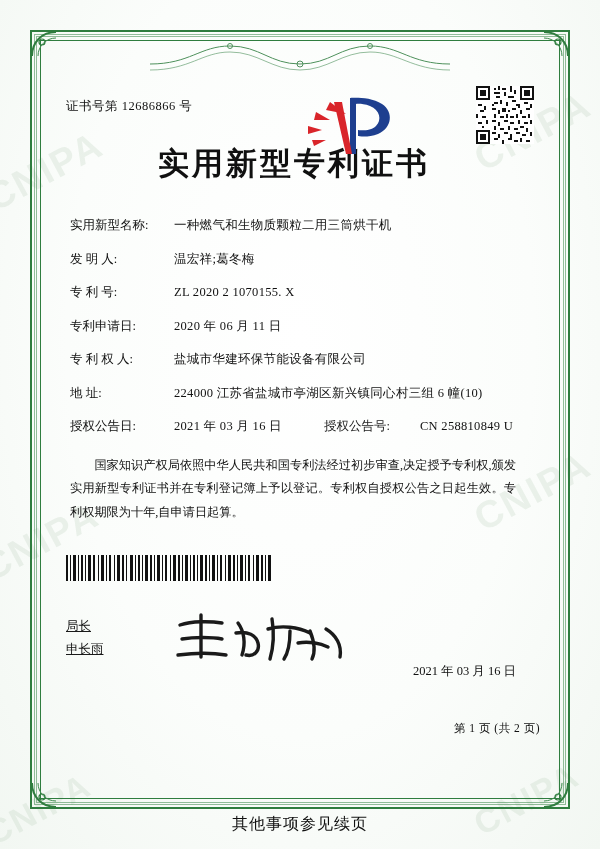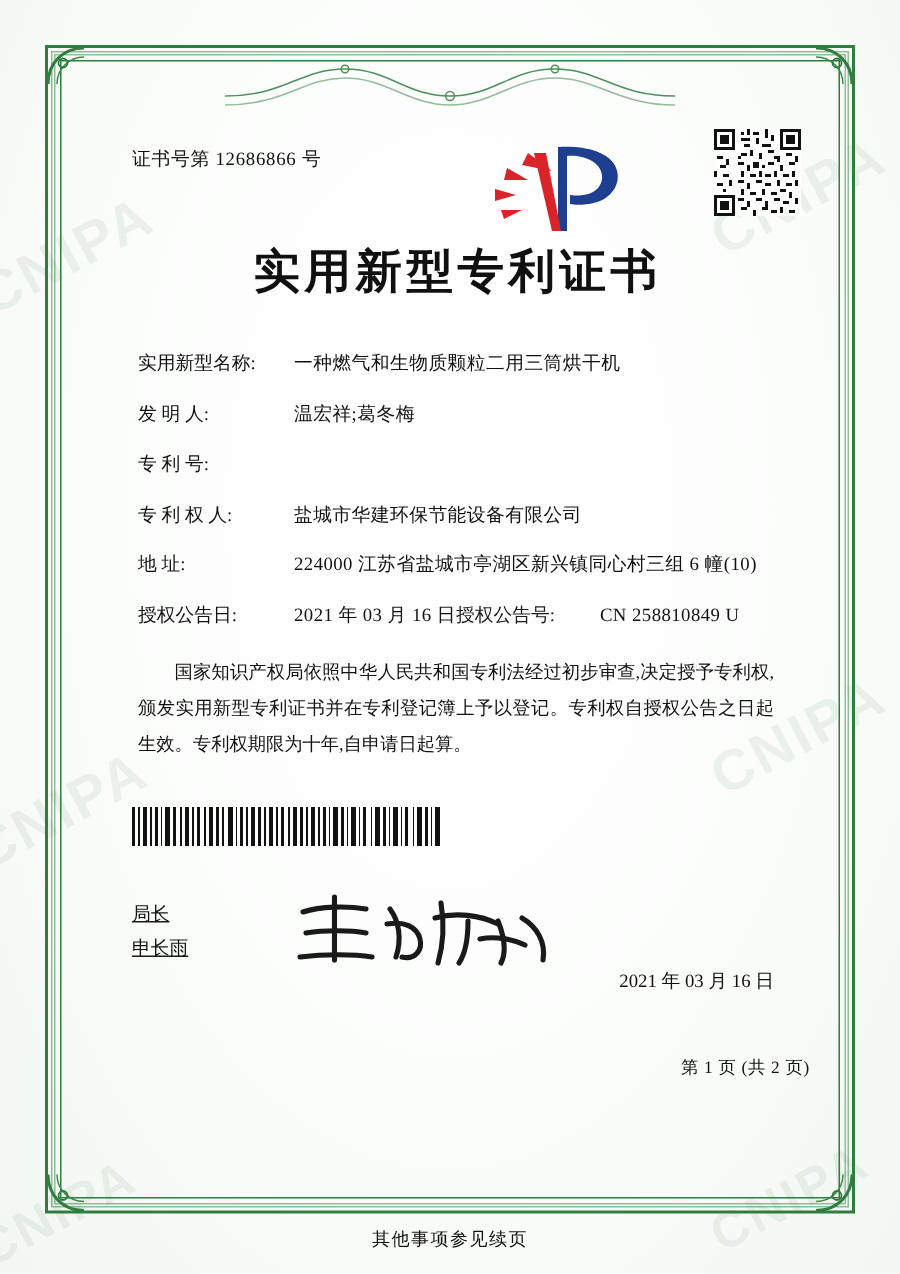--- a/index.html
+++ b/index.html
@@ -61,39 +61,39 @@
   .c-bl{left:30px;bottom:40px;transform:scaleY(-1);}
   .c-br{right:30px;bottom:40px;transform:scale(-1,-1);}
 
   .top-scroll{
     position:absolute;left:150px;top:40px;width:300px;height:34px;
     opacity:.85;
   }
 
   
   .content{
-    position:absolute;left:70px;top:80px;right:60px;
+    position:absolute;left:48px;top:80px;right:60px;
   }
   .cert-no{
     font-size:12.5px;letter-spacing:.5px;margin:18px 0 0 18px;color:#111;
   }
   .emblem{
     position:absolute;left:238px;top:8px;width:120px;height:70px;
   }
   .qr{
     position:absolute;right:6px;top:6px;width:58px;height:58px;
   }
   .qr canvas,.qr svg{display:block}
 
   .title{
     text-align:center;
     font-size:31px;
     font-weight:700;
     letter-spacing:3px;
-    margin-top:45px;
+    margin-top:28px;
     color:#101010;
     font-family:"DejaVu Serif","Liberation Serif",serif;
   }
 
   .fields{
     margin:34px 4px 0 22px;
     font-size:12.5px;
     line-height:1;
   }
   .row{
@@ -107,21 +107,21 @@
     letter-spacing:0px;
     color:#111;
   }
   .val{
     flex:1;
     color:#111;
     letter-spacing:.3px;
   }
   .row.two .val{flex:0 0 auto;}
   .row.two .lab2{
-    width:96px;flex:0 0 96px;letter-spacing:0;
+    width:96px;flex:0 0 96px;margin-left:42px;letter-spacing:0;
   }
 
   .para{
     margin:16px 24px 0 22px;
     font-size:12.2px;
     line-height:1.95;
     text-align:justify;
     text-indent:2em;
     color:#111;
   }
@@ -145,21 +145,21 @@
   .date-right{
     position:absolute;right:24px;top:48px;font-size:12.5px;color:#111;
   }
 
   .pagenum{
     margin-top:26px;text-align:right;font-size:11.5px;color:#111;
     letter-spacing:.5px;
   }
   .footnote{
     position:absolute;left:0;right:0;bottom:14px;
-    text-align:center;font-size:12px;color:#111;letter-spacing:1px;
+    text-align:center;font-size:16px;color:#111;letter-spacing:1px;
   }
 </style>
 </head>
 <body>
 
 <div class="page">
 
   <div class="wm wm1">CNIPA</div>
   <div class="wm wm2">CNIPA</div>
   <div class="wm wm3">CNIPA</div>
@@ -325,22 +325,27 @@
         <div class="val">一种燃气和生物质颗粒二用三筒烘干机</div>
       </div>
 
       <div class="row">
         <div class="lab">发 明 人:</div>
         <div class="val">温宏祥;葛冬梅</div>
       </div>
 
       <div class="row">
         <div class="lab">专 利 号:</div>
-      </div>
-
+        <div class="val">ZL 2020 2 1070155. X</div>
+      </div>
+
+      <div class="row">
+        <div class="lab">专利申请日:</div>
+        <div class="val">2020 年 06 月 11 日</div>
+      </div>
 
       <div class="row">
         <div class="lab">专 利 权 人:</div>
         <div class="val">盐城市华建环保节能设备有限公司</div>
       </div>
 
       <div class="row">
         <div class="lab">地 址:</div>
         <div class="val">224000 江苏省盐城市亭湖区新兴镇同心村三组 6 幢(10)</div>
       </div>

